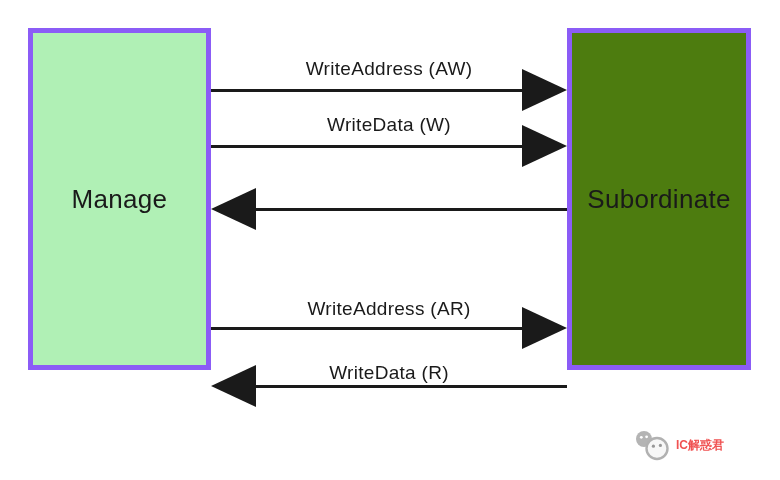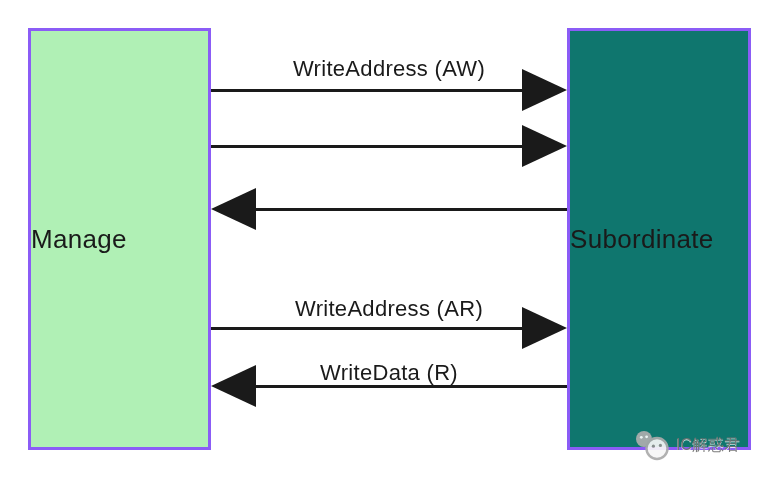--- a/index.html
+++ b/index.html
@@ -12,45 +12,45 @@
     width: 780px;
     height: 480px;
     background: #ffffff;
     overflow: hidden;
     font-family: "Liberation Sans", sans-serif;
     color: #1a1a1a;
   }
   .box {
     position: absolute;
     top: 28px;
-    height: 422px;
+    height: 342px;
     box-sizing: border-box;
-    border: 3px solid #8b5cf6;
+    border: 5px solid #8b5cf6;
     display: flex;
     align-items: center;
-    justify-content: flex-start;
+    justify-content: center;
     font-size: 26px;
     letter-spacing: 0.3px;
   }
   .box-left {
     left: 28px;
     width: 183px;
     background: #b0f0b5;
   }
   .box-right {
     left: 567px;
     width: 184px;
-    background: #0f766e;
+    background: #4d7c0f;
   }
   .channel-label {
     position: absolute;
     left: 211px;
     width: 356px;
     text-align: center;
-    font-size: 22px;
+    font-size: 19px;
     line-height: 27px;
     letter-spacing: 0.3px;
     white-space: nowrap;
   }
   .channel-line {
     position: absolute;
     height: 3px;
     background: #1a1a1a;
   }
   .line-right { left: 211px; width: 325px; }
@@ -78,23 +78,23 @@
     align-items: center;
     gap: 5px;
     opacity: 0.92;
   }
   .watermark-icon {
     display: inline-flex;
     width: 38px;
     height: 32px;
   }
   .watermark-text {
-    font-size: 16px;
-    font-weight: normal;
-    color: #737373;
+    font-size: 12px;
+    font-weight: bold;
+    color: #ef4444;
     text-shadow: 0 1px 0 rgba(255,255,255,0.85);
     white-space: nowrap;
   }
 </style>
 </head>
 <body>
 
 <div class="canvas">
 
   <div class="box box-left">
@@ -102,20 +102,21 @@
   </div>
 
   <div class="box box-right">
     <span>Subordinate</span>
   </div>
 
   <div class="channel-label" style="top:55px">WriteAddress (AW)</div>
   <div class="channel-line line-right" style="top:89px"></div>
   <div class="arrowhead arrowhead-right" style="top:69px"></div>
 
+  <div class="channel-label" style="top:111px">WriteData (W)</div>
   <div class="channel-line line-right" style="top:145px"></div>
   <div class="arrowhead arrowhead-right" style="top:125px"></div>
 
   <div class="channel-line line-left" style="top:208px"></div>
   <div class="arrowhead arrowhead-left" style="top:188px"></div>
 
   <div class="channel-label" style="top:295px">WriteAddress (AR)</div>
   <div class="channel-line line-right" style="top:327px"></div>
   <div class="arrowhead arrowhead-right" style="top:307px"></div>
 

